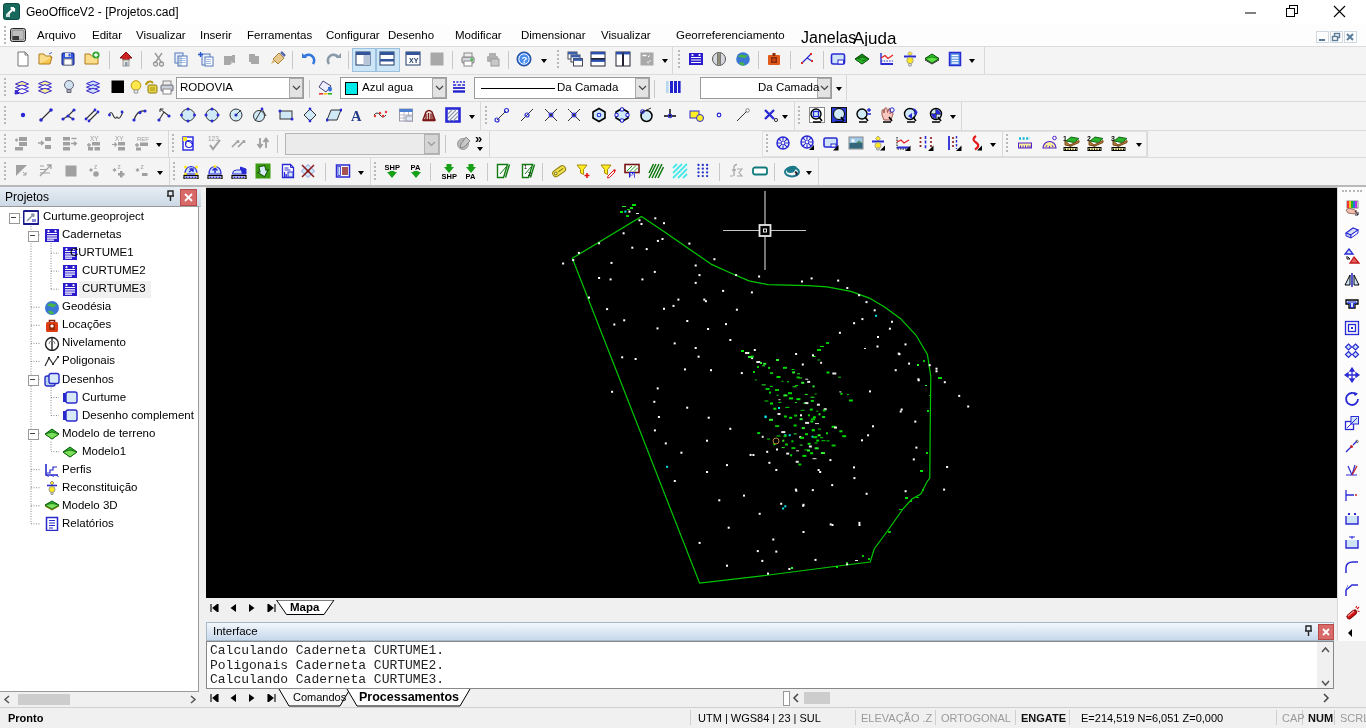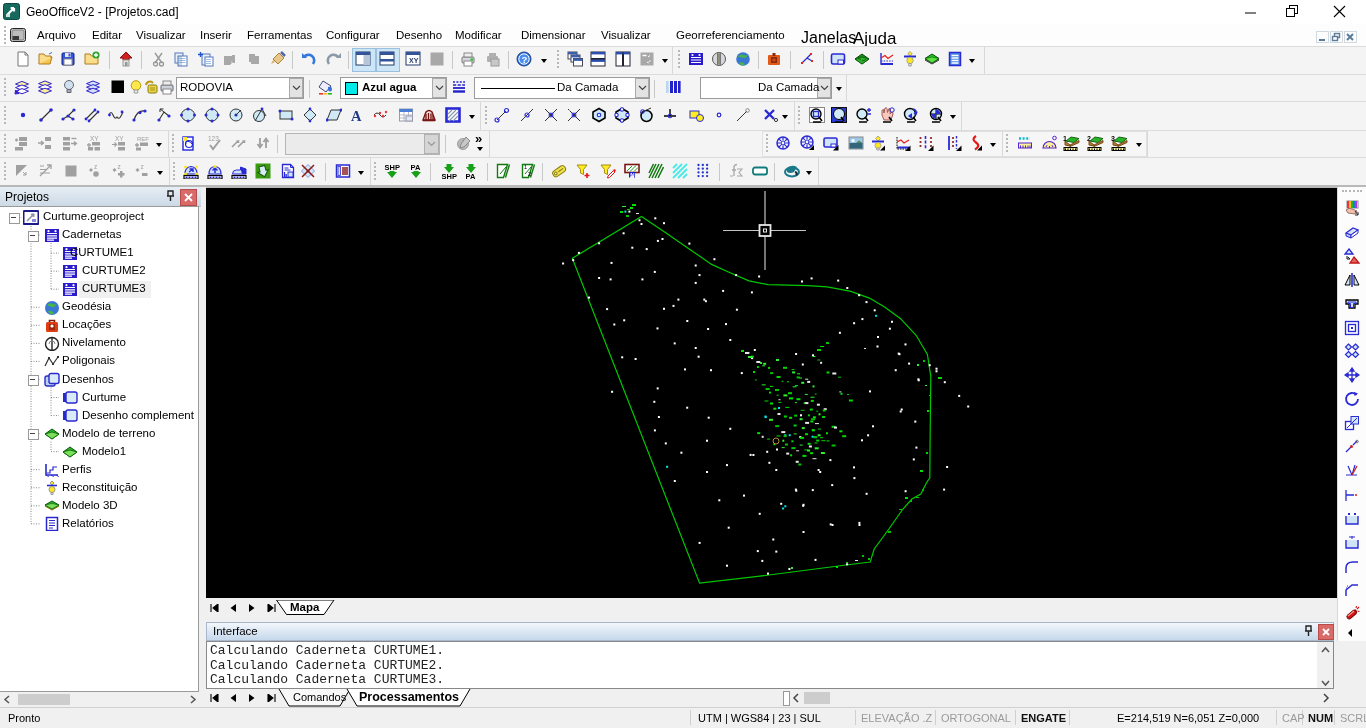--- a/index.html
+++ b/index.html
@@ -32,21 +32,21 @@
     <rect x="0.5" y="0.5" width="15" height="13" rx="2" fill="#d8d8d8" stroke="#222"></rect>
     <rect x="2" y="2" width="12" height="10" rx="1" fill="#bdbdbd" stroke="#555" stroke-width="0.6"></rect>
     <rect x="2.5" y="8" width="6.5" height="4" fill="#3a3a3a"></rect>
   </svg>
 <div class="abs" style="left:37px;top:29px;font-size:11.5px;color:#000;font-weight:normal;white-space:nowrap;">Arquivo</div>
 <div class="abs" style="left:92px;top:29px;font-size:11.5px;color:#000;font-weight:normal;white-space:nowrap;text-align:right;">Editar</div>
 <div class="abs" style="left:136px;top:29px;font-size:11.5px;color:#000;font-weight:normal;white-space:nowrap;">Visualizar</div>
 <div class="abs" style="left:200px;top:29px;font-size:11.5px;color:#000;font-weight:normal;white-space:nowrap;">Inserir</div>
 <div class="abs" style="left:247px;top:29px;font-size:11.5px;color:#000;font-weight:normal;white-space:nowrap;">Ferramentas</div>
 <div class="abs" style="left:326px;top:29px;font-size:11.5px;color:#000;font-weight:normal;white-space:nowrap;">Configurar</div>
-<div class="abs" style="left:396px;top:29px;font-size:11.5px;color:#000;font-weight:normal;white-space:nowrap;">Desenho</div>
+<div class="abs" style="left:388px;top:29px;font-size:11.5px;color:#000;font-weight:normal;white-space:nowrap;">Desenho</div>
 <div class="abs" style="left:455px;top:29px;font-size:11.5px;color:#000;font-weight:normal;white-space:nowrap;">Modificar</div>
 <div class="abs" style="left:521px;top:29px;font-size:11.5px;color:#000;font-weight:normal;white-space:nowrap;">Dimensionar</div>
 <div class="abs" style="left:601px;top:29px;font-size:11.5px;color:#000;font-weight:normal;white-space:nowrap;">Visualizar</div>
 <div class="abs" style="left:676px;top:29px;font-size:11.5px;color:#000;font-weight:normal;white-space:nowrap;">Georreferenciamento</div>
 <div class="abs" style="left:801px;top:29px;font-size:16px;color:#000;font-weight:normal;white-space:nowrap;">Janelas</div>
 <div class="abs" style="left:853px;top:29px;font-size:17px;color:#000;font-weight:normal;white-space:nowrap;">Ajuda</div>
 <svg class="abs" style="left:1316px;top:31px" width="13" height="12" viewBox="0 0 13 12">
     <rect x="0.5" y="0.5" width="12" height="11" fill="#fdfdfd" stroke="#d0d8e0"></rect>
     <line x1="3" y1="9" x2="9" y2="9" stroke="#5a7b99" stroke-width="2"></line>
   </svg>
@@ -312,21 +312,21 @@
     <rect x="1" y="14" width="4" height="1.6" fill="#e33"></rect>
     <rect x="5.5" y="14" width="4" height="1.6" fill="#fb2"></rect>
     <rect x="10" y="14" width="4" height="1.6" fill="#2b2"></rect>
   </svg>
 <div class="abs" style="left:340px;top:77px;width:107px;height:22px;background:#fff;border:1px solid #9a9a9a;box-sizing:border-box"></div>
 <div class="abs" style="left:432px;top:78px;width:14px;height:20px;background:#e3e3e3;border:1px solid #aaa;box-sizing:border-box"></div>
 <svg class="abs" style="left:435px;top:85px" width="9" height="6" viewBox="0 0 9 6">
     <path d="M1 1 L4.5 4.5 L8 1" fill="none" stroke="#444" stroke-width="1.2"></path>
   </svg>
 <div class="abs" style="left:345px;top:82px;width:11px;height:11px;background:#00eaea;border:1px solid #000"></div>
-<div class="abs" style="left:362px;top:81px;font-size:11.5px;color:#000;font-weight:bold;white-space:nowrap;">Azul agua</div>
+<div class="abs" style="left:362px;top:81px;font-size:11.5px;color:#000;font-weight:normal;white-space:nowrap;">Azul agua</div>
 <svg class="abs" style="left:451px;top:79px" width="16" height="16" viewBox="0 0 16 16">
     <path d="M2 3 h12" stroke="#2222cc" stroke-width="1.6" stroke-dasharray="2 1.4"></path>
     <path d="M2 6 h12" stroke="#2222cc" stroke-width="1.6" stroke-dasharray="3.2 1.4"></path>
     <path d="M2 9 h12" stroke="#2222cc" stroke-width="1.8"></path>
     <path d="M2 12.5 h12" stroke="#2222cc" stroke-width="2.4"></path>
   </svg>
 <div class="abs" style="left:474px;top:77px;width:176px;height:22px;background:#fff;border:1px solid #9a9a9a;box-sizing:border-box"></div>
 <div class="abs" style="left:635px;top:78px;width:14px;height:20px;background:#e3e3e3;border:1px solid #aaa;box-sizing:border-box"></div>
 <svg class="abs" style="left:638px;top:85px" width="9" height="6" viewBox="0 0 9 6">
     <path d="M1 1 L4.5 4.5 L8 1" fill="none" stroke="#444" stroke-width="1.2"></path>
@@ -1402,21 +1402,21 @@
 <div class="abs" style="left:206px;top:622px;width:1128px;height:19px;background:linear-gradient(#f2f7fc,#c6d8ec);border:1px solid #a8b8c8;box-sizing:border-box"></div>
 <div class="abs" style="left:213px;top:625px;font-size:11.5px;color:#000">Interface</div>
 <svg class="abs" style="left:1303px;top:625px" width="12" height="13" viewBox="0 0 12 13">
     <path d="M3 1 h5 v5 h-5 z M2 6 h7 M5.5 6 v5" stroke="#222" fill="none" stroke-width="1.4"></path>
   </svg>
 <div class="abs" style="left:1318px;top:624px;width:14px;height:14px;background:#d96a6a;border:1px solid #b84a4a"><svg width="14" height="14" viewBox="0 0 14 14">
       <path d="M4 4 L10 10 M10 4 L4 10" stroke="#fff" stroke-width="1.8"></path>
     </svg></div>
 <div class="abs" style="left:206px;top:641px;width:1128px;height:48px;background:#fff;border:1px solid #888;box-sizing:border-box"></div>
 <div class="abs" style="left:210px;top:643.0px;font-size:13px;font-family:'Liberation Mono',monospace;color:#222;white-space:pre">Calculando Caderneta CURTUME1.</div>
-<div class="abs" style="left:210px;top:657.7px;font-size:13px;font-family:'Liberation Mono',monospace;color:#222;white-space:pre">Calculando Caderneta CURTUME2.</div>
+<div class="abs" style="left:210px;top:657.7px;font-size:13px;font-family:'Liberation Mono',monospace;color:#222;white-space:pre">Poligonais Caderneta CURTUME2.</div>
 <div class="abs" style="left:210px;top:672.4px;font-size:13px;font-family:'Liberation Mono',monospace;color:#222;white-space:pre">Calculando Caderneta CURTUME3.</div>
 <div class="abs" style="left:1317px;top:642px;width:16px;height:46px;background:#f0f0f0"></div>
 <svg class="abs" style="left:1321px;top:646px" width="9" height="8" viewBox="0 0 9 8">
     <path d="M1 6 L4.5 2 L8 6" stroke="#555" fill="none" stroke-width="1.5"></path>
   </svg>
 <svg class="abs" style="left:1321px;top:679px" width="9" height="8" viewBox="0 0 9 8">
     <path d="M1 2 L4.5 6 L8 2" stroke="#555" fill="none" stroke-width="1.5"></path>
   </svg>
 <div class="abs" style="left:206px;top:689px;width:1131px;height:18px;background:#f0f0f0"></div>
 <svg class="abs" style="left:210px;top:694px" width="9" height="8" viewBox="0 0 9 8">
@@ -1532,28 +1532,28 @@
       <rect x="2" y="6" width="11" height="4.5" rx="2" fill="#d41414" stroke="#7a0a0a"></rect>
       <path d="M3.5 7 h8" stroke="#ff9a9a" stroke-width="1.2"></path>
     </g>
     <circle cx="11.5" cy="4.5" r="1" fill="#7a0a0a"></circle>
     <path d="M13 3 l2 -2 M13.5 5 l2 0.5 M12 2 l0.5 -2" stroke="#d41414" stroke-width="1.1"></path>
   </svg>
 <svg class="abs" style="left:1346px;top:628px" width="8" height="10" viewBox="0 0 8 10">
     <path d="M6 1 L2 5 L6 9 Z" fill="#000"></path>
   </svg>
 <div class="abs" style="left:0;top:707px;width:1366px;height:21px;background:#f0f0f0;border-top:1px solid #d0d0d0;box-sizing:border-box"></div>
-<div class="abs" style="left:8px;top:712px;font-size:11px;color:#000;font-weight:normal;white-space:nowrap;">Pronto</div>
+<div class="abs" style="left:8px;top:712px;font-size:11px;color:#000;font-weight:bold;white-space:nowrap;">Pronto</div>
 <div class="abs" style="left:698px;top:712px;font-size:11px;color:#000;font-weight:normal;white-space:nowrap;">UTM | WGS84 | 23 | SUL</div>
 <div class="abs" style="left:690px;top:710px;width:1px;height:15px;background:#cfcfcf"></div>
 <div class="abs" style="left:855px;top:710px;width:1px;height:15px;background:#cfcfcf"></div>
 <div class="abs" style="left:935px;top:710px;width:1px;height:15px;background:#cfcfcf"></div>
 <div class="abs" style="left:1015px;top:710px;width:1px;height:15px;background:#cfcfcf"></div>
 <div class="abs" style="left:1069px;top:710px;width:1px;height:15px;background:#cfcfcf"></div>
 <div class="abs" style="left:1276px;top:710px;width:1px;height:15px;background:#cfcfcf"></div>
 <div class="abs" style="left:1302px;top:710px;width:1px;height:15px;background:#cfcfcf"></div>
 <div class="abs" style="left:1334px;top:710px;width:1px;height:15px;background:#cfcfcf"></div>
 <div class="abs" style="left:861px;top:712px;font-size:11px;color:#9a9a9a;font-weight:normal;white-space:nowrap;">ELEVAÇÃO .Z</div>
 <div class="abs" style="left:941px;top:712px;font-size:11px;color:#9a9a9a;font-weight:normal;white-space:nowrap;">ORTOGONAL</div>
 <div class="abs" style="left:1021px;top:712px;font-size:11px;color:#111;font-weight:bold;white-space:nowrap;">ENGATE</div>
-<div class="abs" style="left:1081px;top:712px;font-size:11px;color:#000;font-weight:normal;white-space:nowrap;margin-left:36px;">E=214,519 N=6,051 Z=0,000</div>
+<div class="abs" style="left:1081px;top:712px;font-size:11px;color:#000;font-weight:normal;white-space:nowrap;">E=214,519 N=6,051 Z=0,000</div>
 <div class="abs" style="left:1282px;top:712px;font-size:11px;color:#9a9a9a;font-weight:normal;white-space:nowrap;">CAP</div>
 <div class="abs" style="left:1308px;top:712px;font-size:11px;color:#111;font-weight:bold;white-space:nowrap;">NUM</div>
 <div class="abs" style="left:1340px;top:712px;font-size:11px;color:#9a9a9a;font-weight:normal;white-space:nowrap;">SCRL</div>
 </body></html>

